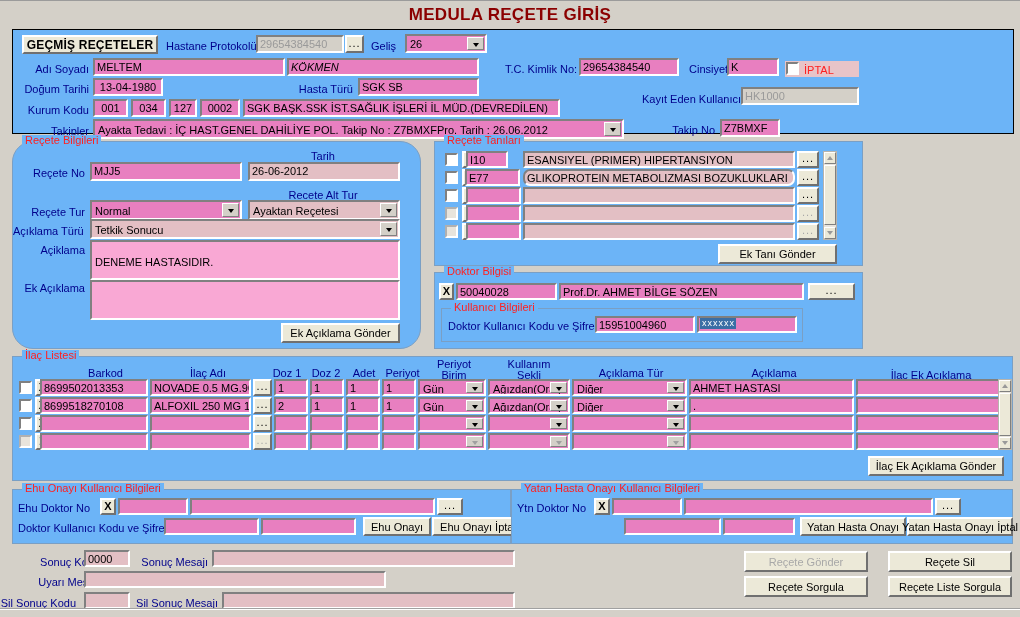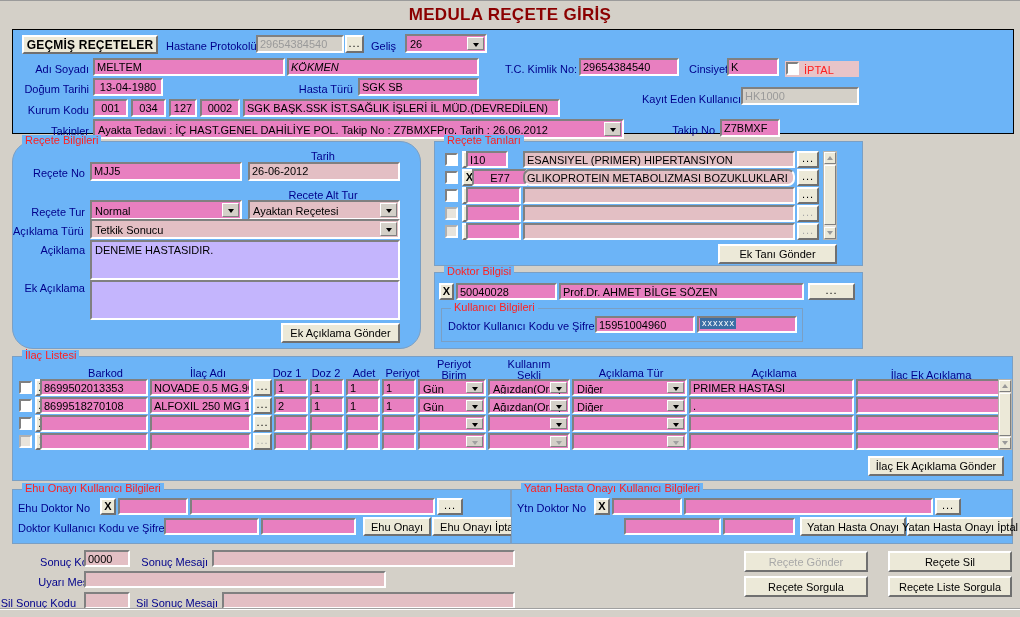--- a/index.html
+++ b/index.html
@@ -92,23 +92,23 @@
 
   
   .cbx{
     position:absolute;box-sizing:border-box;width:13px;height:13px;background:#fff;
     border:2px solid;border-color:#808080 #ffffff #ffffff #808080;
   }
   .cbx.dis{background:#e8e4dc;border-color:#b0b0b0 #ffffff #ffffff #b0b0b0;}
 
   
   .ta{
-    position:absolute;box-sizing:border-box;background:#c4b5fd;
+    position:absolute;box-sizing:border-box;background:#f9a8d4;
     border:2px solid;border-color:#808080 #ffffff #ffffff #808080;
-    font-size:11px;padding:2px 3px;overflow:hidden;white-space:pre-wrap;
+    font-size:11px;padding:14px 3px;overflow:hidden;white-space:pre-wrap;
   }
 
   
   .sb{
     position:absolute;box-sizing:border-box;width:14px;background:#e8e4dc;
     border:1px solid #b8b4ac;
   }
   .sb .sbtn{
     position:absolute;left:0;width:12px;height:12px;background:#ece9d8;
     border:1px solid;border-color:#ffffff #808080 #808080 #ffffff;box-sizing:border-box;
@@ -232,21 +232,21 @@
     <span class="legend">Reçete Tanıları</span>
 
     <div class="cbx" style="left:10px;top:11px;"></div>
     <div class="xbtn" style="left:27px;top:9px;width:15px;height:17px;">X</div>
     <div class="fld" style="left:31px;top:9px;width:42px;height:17px;">I10</div>
     <div class="fld pale" style="left:88px;top:9px;width:272px;height:17px;">ESANSIYEL (PRIMER) HIPERTANSIYON</div>
     <div class="btn dots" style="left:362px;top:9px;width:22px;height:17px;">...</div>
 
     <div class="cbx" style="left:10px;top:29px;"></div>
     <div class="xbtn" style="left:27px;top:27px;width:15px;height:17px;">X</div>
-    <div class="fld" style="left:37px;top:27px;width:55px;height:17px;text-align:center;">E77</div>
+    <div class="fld" style="left:30px;top:27px;width:55px;height:17px;">E77</div>
     <div class="fld pale" style="left:88px;top:27px;width:272px;height:17px;border-radius:7px;">GLIKOPROTEIN METABOLIZMASI BOZUKLUKLARI</div>
     <div class="btn dots" style="left:362px;top:27px;width:22px;height:17px;">...</div>
 
     <div class="cbx" style="left:10px;top:47px;"></div>
     <div class="xbtn" style="left:27px;top:45px;width:15px;height:17px;">X</div>
     <div class="fld" style="left:31px;top:45px;width:55px;height:17px;"></div>
     <div class="fld pale" style="left:88px;top:45px;width:272px;height:17px;"></div>
     <div class="btn dots" style="left:362px;top:45px;width:22px;height:17px;">...</div>
 
     <div class="cbx dis" style="left:10px;top:65px;"></div>
@@ -318,21 +318,21 @@
       <span class="arrow"></span>
     </div>
     <div class="combo" style="left:475px;top:22px;width:82px;height:17px;">
       <span class="ctext" style="top:2px;">Ağızdan(Oral)</span>
       <span class="arrow"></span>
     </div>
     <div class="combo" style="left:559px;top:22px;width:115px;height:17px;">
       <span class="ctext" style="top:2px;">Diğer</span>
       <span class="arrow"></span>
     </div>
-    <div class="fld" style="left:676px;top:22px;width:165px;height:17px;">PRIMER HASTASI</div>
+    <div class="fld" style="left:676px;top:22px;width:165px;height:17px;">AHMET HASTASI</div>
     <div class="fld" style="left:843px;top:22px;width:148px;height:17px;"></div>
 
     <div class="cbx" style="left:6px;top:42px;"></div>
     <div class="xbtn" style="left:22px;top:40px;width:15px;height:17px;">X</div>
     <div class="fld" style="left:27px;top:40px;width:108px;height:17px;">8699518270108</div>
     <div class="fld" style="left:137px;top:40px;width:101px;height:17px;">ALFOXIL 250 MG 1</div>
     <div class="btn dots" style="left:240px;top:40px;width:19px;height:17px;">...</div>
     <div class="fld" style="left:261px;top:40px;width:34px;height:17px;">2</div>
     <div class="fld" style="left:297px;top:40px;width:34px;height:17px;">1</div>
     <div class="fld" style="left:333px;top:40px;width:34px;height:17px;">1</div>

